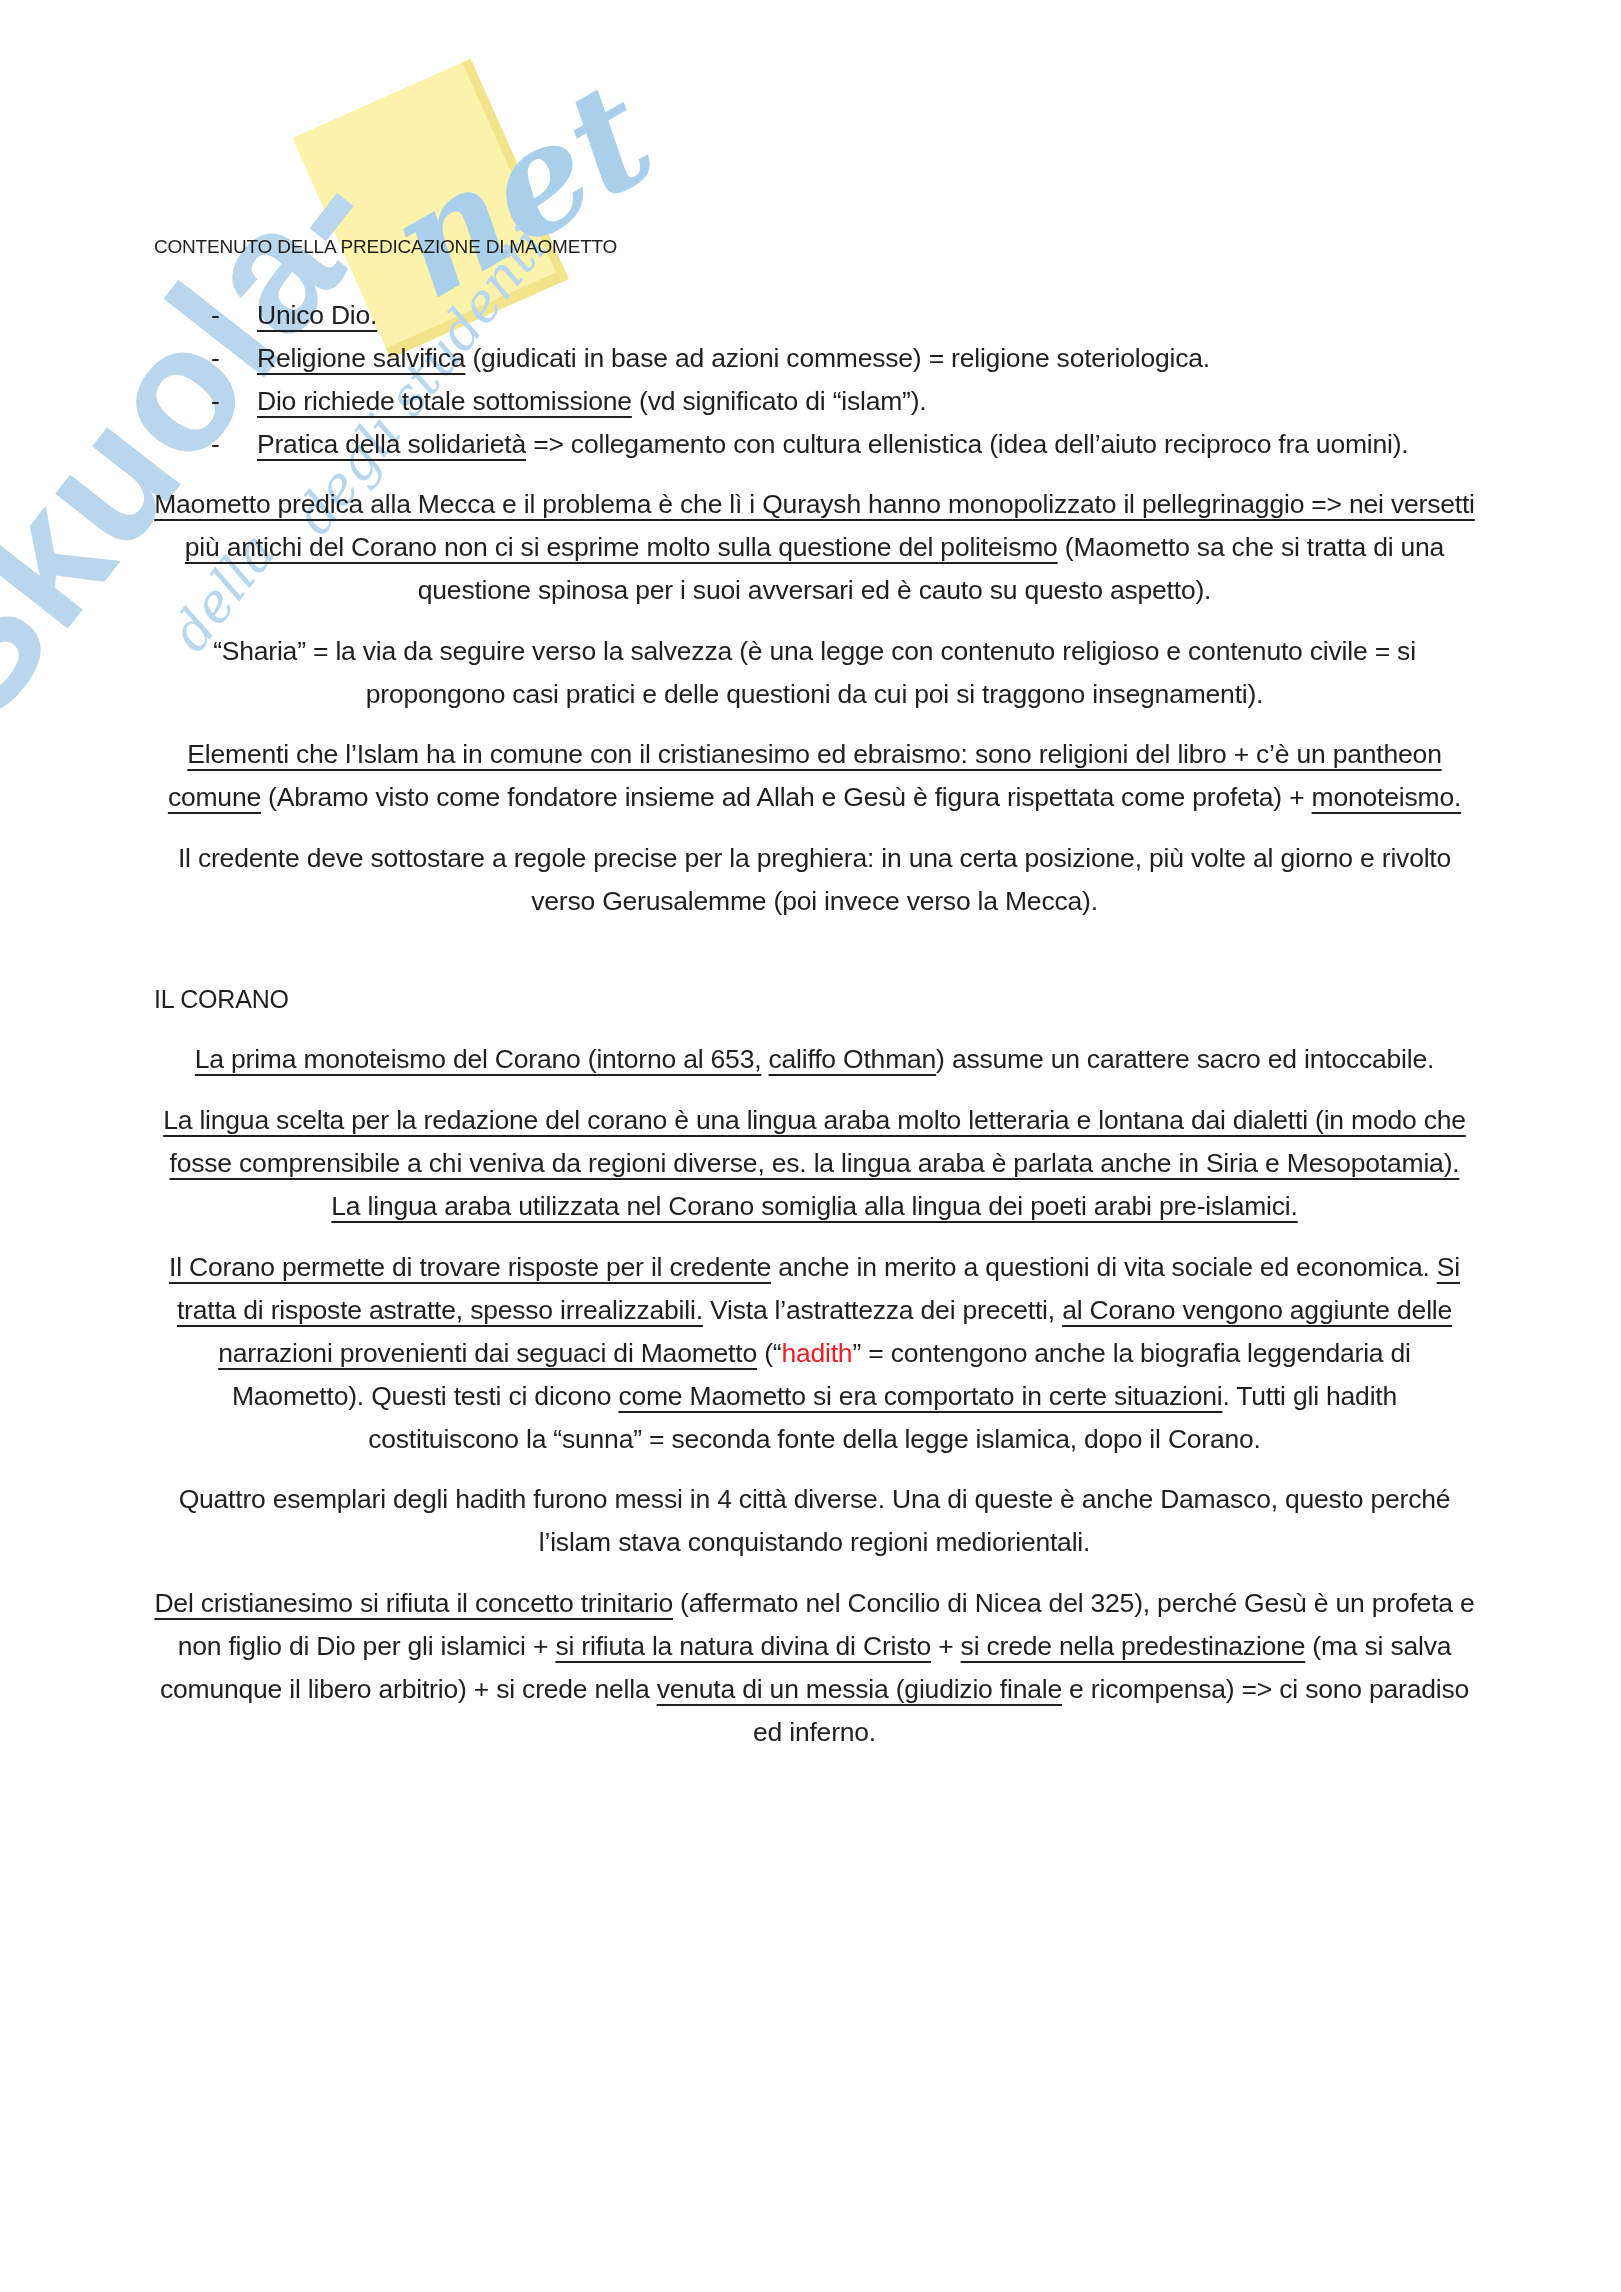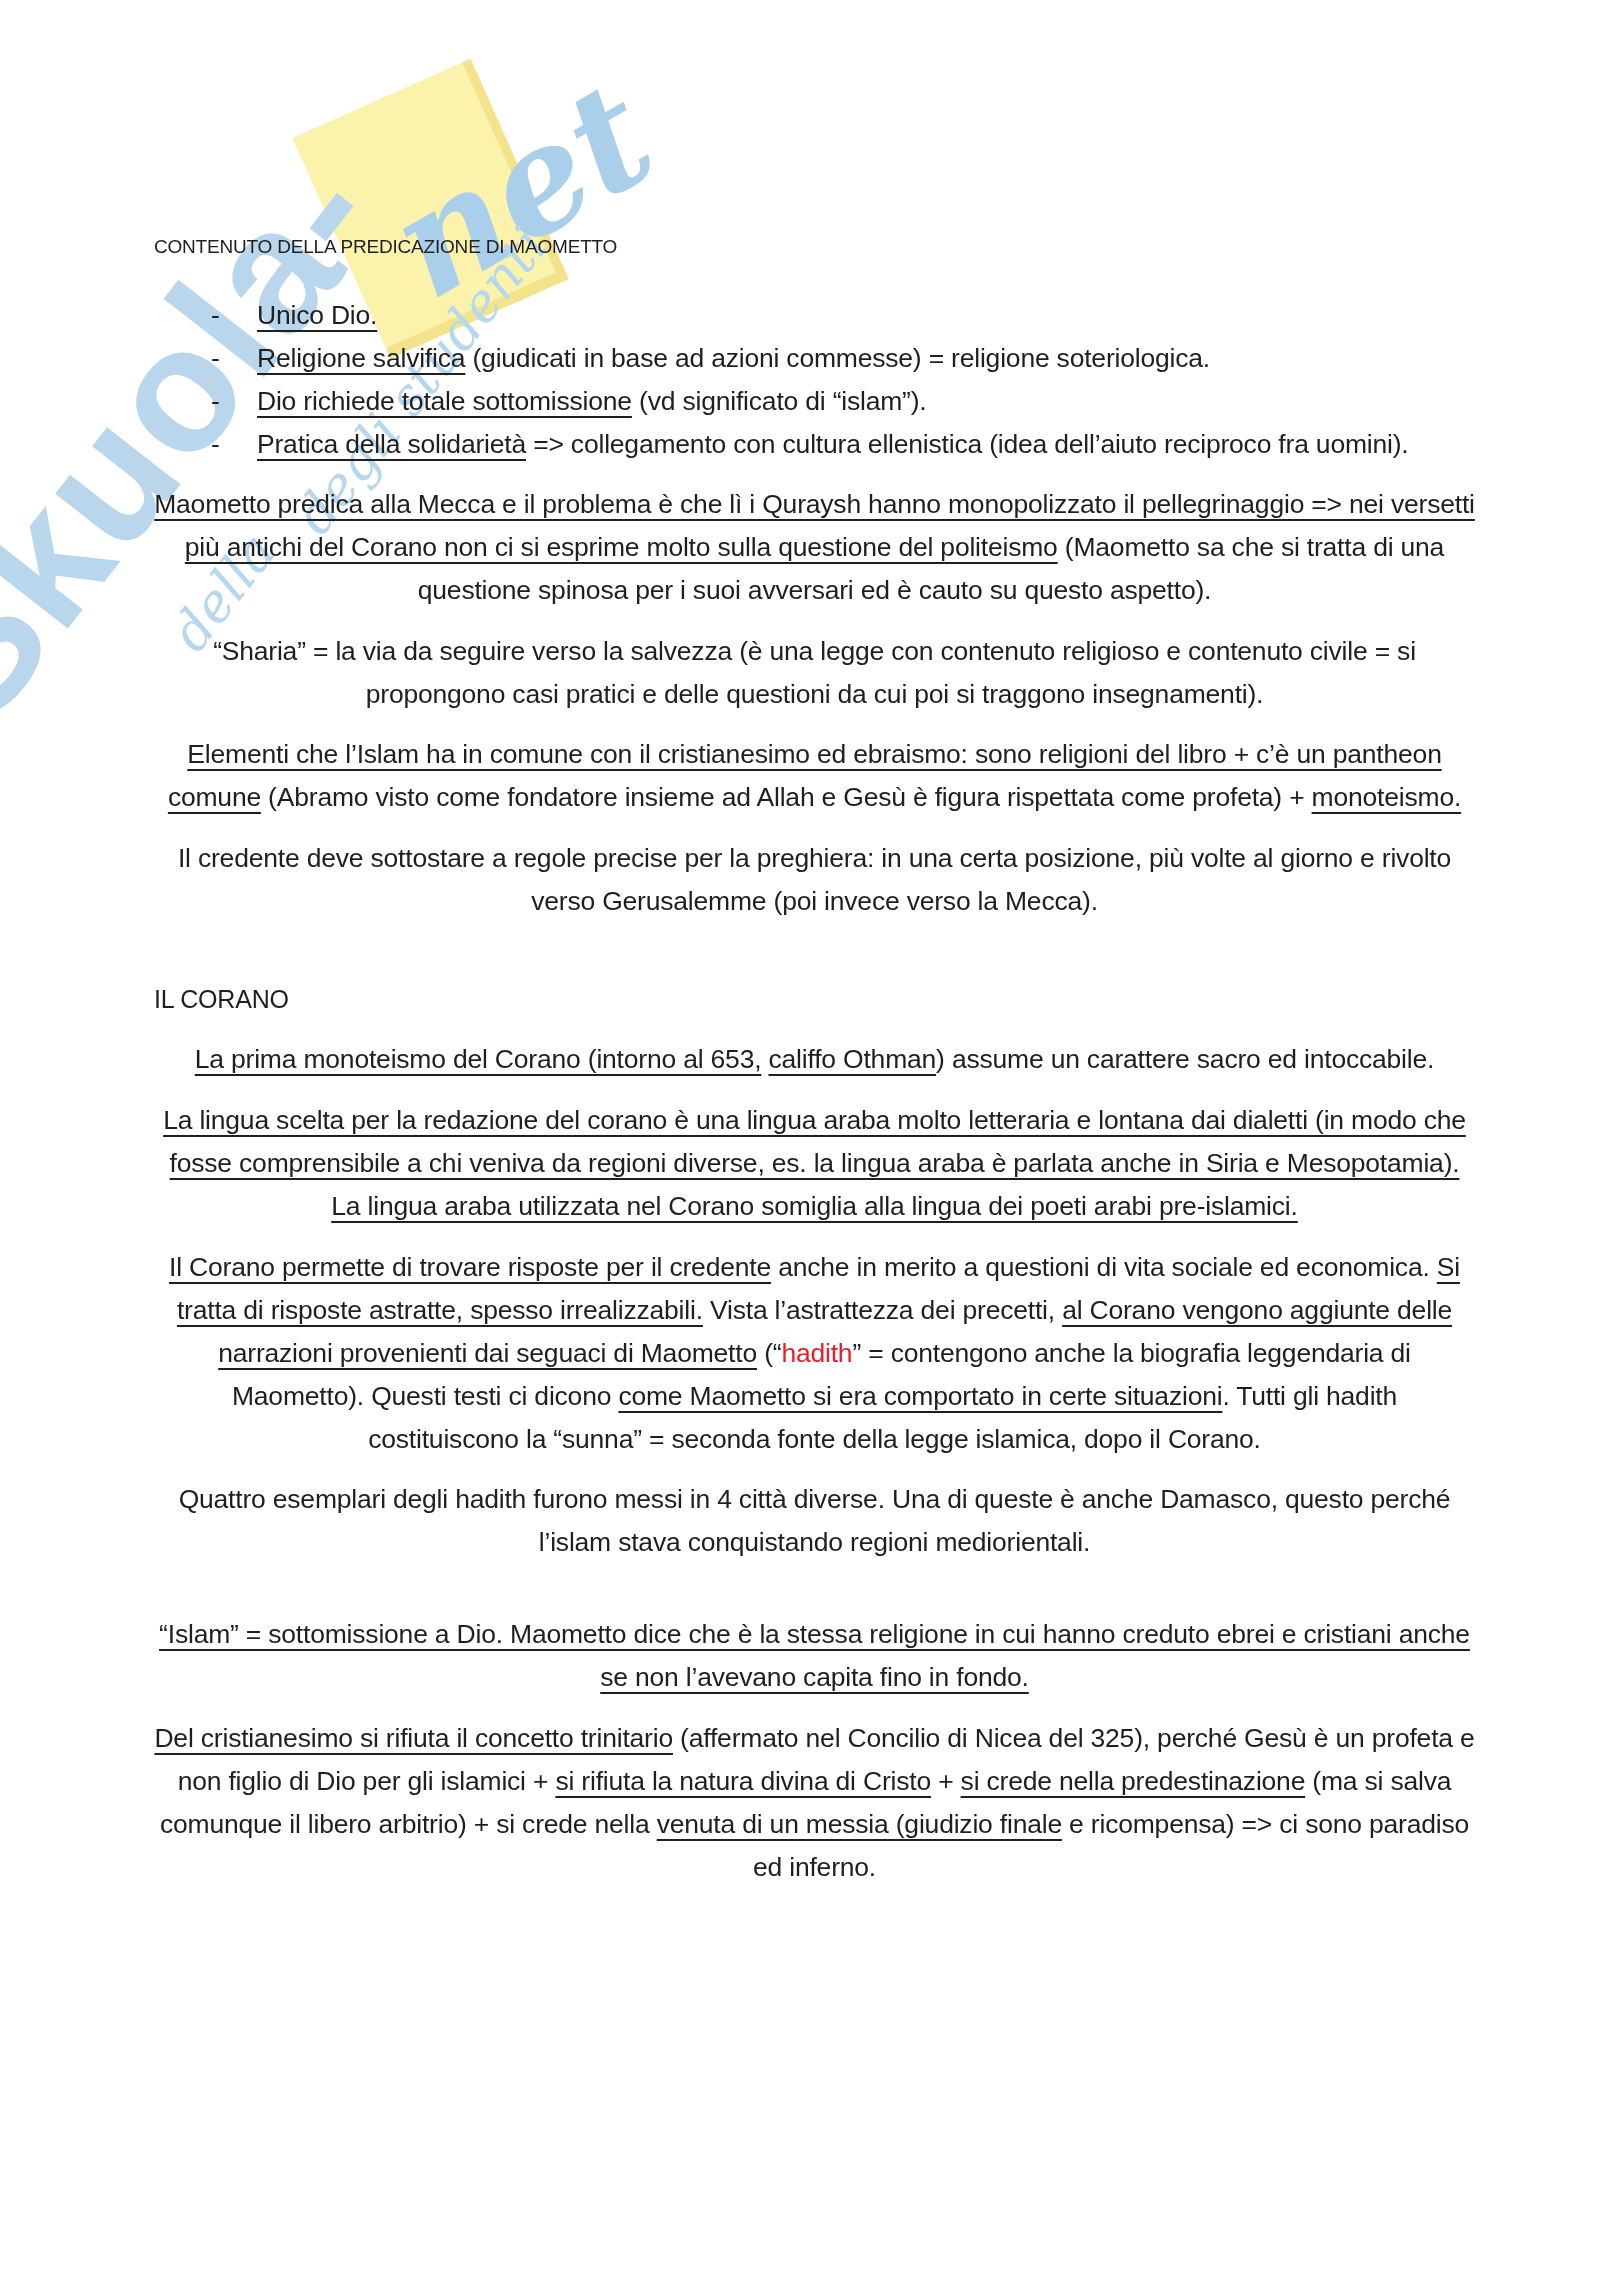--- a/index.html
+++ b/index.html
@@ -96,16 +96,15 @@
   <p class="para"><span>“Sharia” = la via da seguire verso la salvezza (è una legge con contenuto religioso e contenuto civile = si propongono casi pratici e delle questioni da cui poi si traggono insegnamenti).</span></p>
   <p class="para"><span class="u">Elementi che l’Islam ha in comune con il cristianesimo ed ebraismo: sono religioni del libro + c’è un pantheon comune</span><span> (Abramo visto come fondatore insieme ad Allah e Gesù è figura rispettata come profeta) + </span><span class="u">monoteismo.</span></p>
   <p class="para"><span>Il credente deve sottostare a regole precise per la preghiera: in una certa posizione, più volte al giorno e rivolto verso Gerusalemme (poi invece verso la Mecca).</span></p>
 
   <h2 class="section-heading">IL CORANO</h2>
 
   <p class="para"><span class="u">La prima monoteismo del Corano (intorno al 653,</span><span> </span><span class="u">califfo Othman</span><span>) assume un carattere sacro ed intoccabile.</span></p>
   <p class="para"><span class="u">La lingua scelta per la redazione del corano è una lingua araba molto letteraria e lontana dai dialetti (in modo che fosse comprensibile a chi veniva da regioni diverse, es. la lingua araba è parlata anche in Siria e Mesopotamia).</span><span> </span><span class="u">La lingua araba utilizzata nel Corano somiglia alla lingua dei poeti arabi pre-islamici.</span></p>
   <p class="para"><span class="u">Il Corano permette di trovare risposte per il credente</span><span> anche in merito a questioni di vita sociale ed economica. </span><span class="u">Si tratta di risposte astratte, spesso irrealizzabili.</span><span> Vista l’astrattezza dei precetti, </span><span class="u">al Corano vengono aggiunte delle narrazioni provenienti dai seguaci di Maometto</span><span> (“</span><span class="c-red">hadith</span><span>” = contengono anche la biografia leggendaria di Maometto). Questi testi ci dicono </span><span class="u">come Maometto si era comportato in certe situazioni</span><span>. Tutti gli hadith costituiscono la “sunna” = seconda fonte della legge islamica, dopo il Corano.</span></p>
   <p class="para"><span>Quattro esemplari degli hadith furono messi in 4 città diverse. Una di queste è anche Damasco, questo perché l’islam stava conquistando regioni mediorientali.</span></p>
-  <p class="para gap-large"><span class="u">“Islam” = sottomissione a Dio. Maometto dice che è la stessa religione in cui hanno creduto ebrei e cristiani anche se non l’avevano capita fino in fondo.</span></p>
   <p class="para"><span class="u">Del cristianesimo si rifiuta il concetto trinitario</span><span> (affermato nel Concilio di Nicea del 325), perché Gesù è un profeta e non figlio di Dio per gli islamici + </span><span class="u">si rifiuta la natura divina di Cristo</span><span> + </span><span class="u">si crede nella predestinazione</span><span> (ma si salva comunque il libero arbitrio) + si crede nella </span><span class="u">venuta di un messia (giudizio finale</span><span> e ricompensa) =&gt; ci sono paradiso ed inferno.</span></p>
 </div>
 
 
 </body></html>

